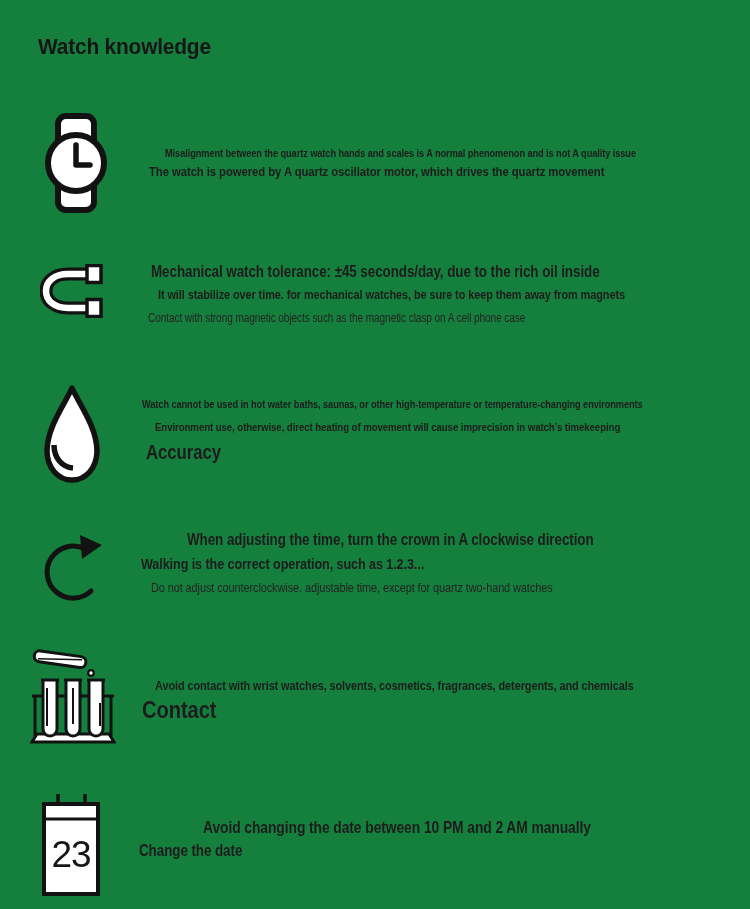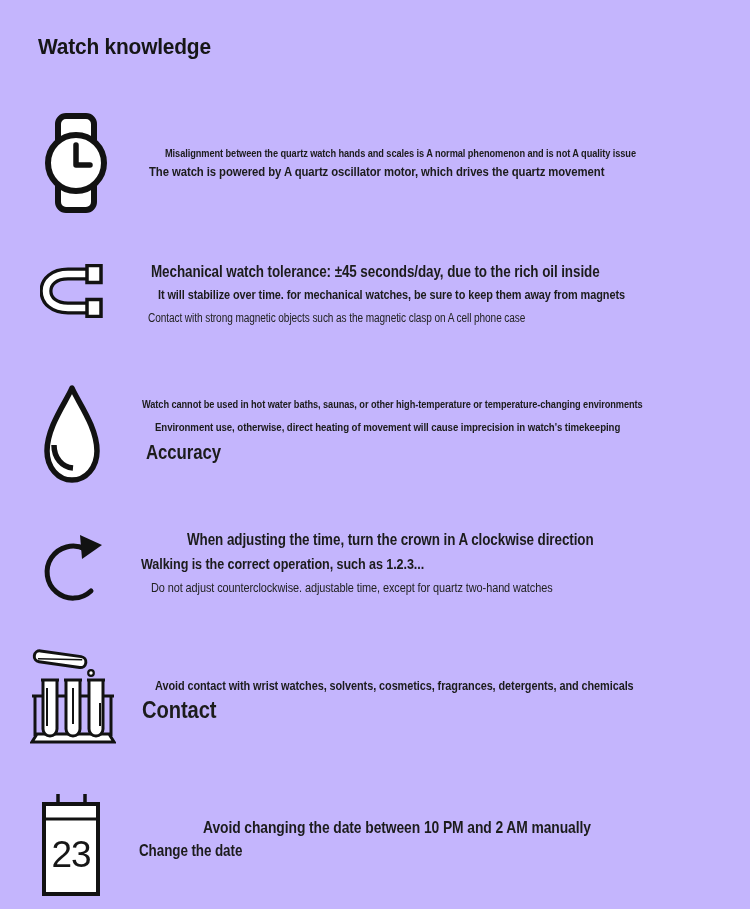--- a/index.html
+++ b/index.html
@@ -1,17 +1,17 @@
 <!DOCTYPE html>
 <html><head>
 <meta charset="utf-8">
 <style>
   html,body{margin:0;padding:0;background:#fff;}
   .canvas{
-    position:relative;width:750px;height:909px;background:#c4b5fd;overflow:hidden;
+    position:relative;width:750px;height:909px;background:#15803d;overflow:hidden;
     font-family:"Liberation Sans",sans-serif;color:#1c1c1c;
   }
   .line{
     position:absolute;white-space:nowrap;line-height:1.12;color:#1c1c1c;
     transform:scaleX(0.84);transform-origin:left top;letter-spacing:-0.1px;
   }
   .b{font-weight:bold;}
   .r{font-weight:normal;color:#222;}
   .title{
     position:absolute;margin:0;font-weight:bold;color:#161616;white-space:nowrap;

